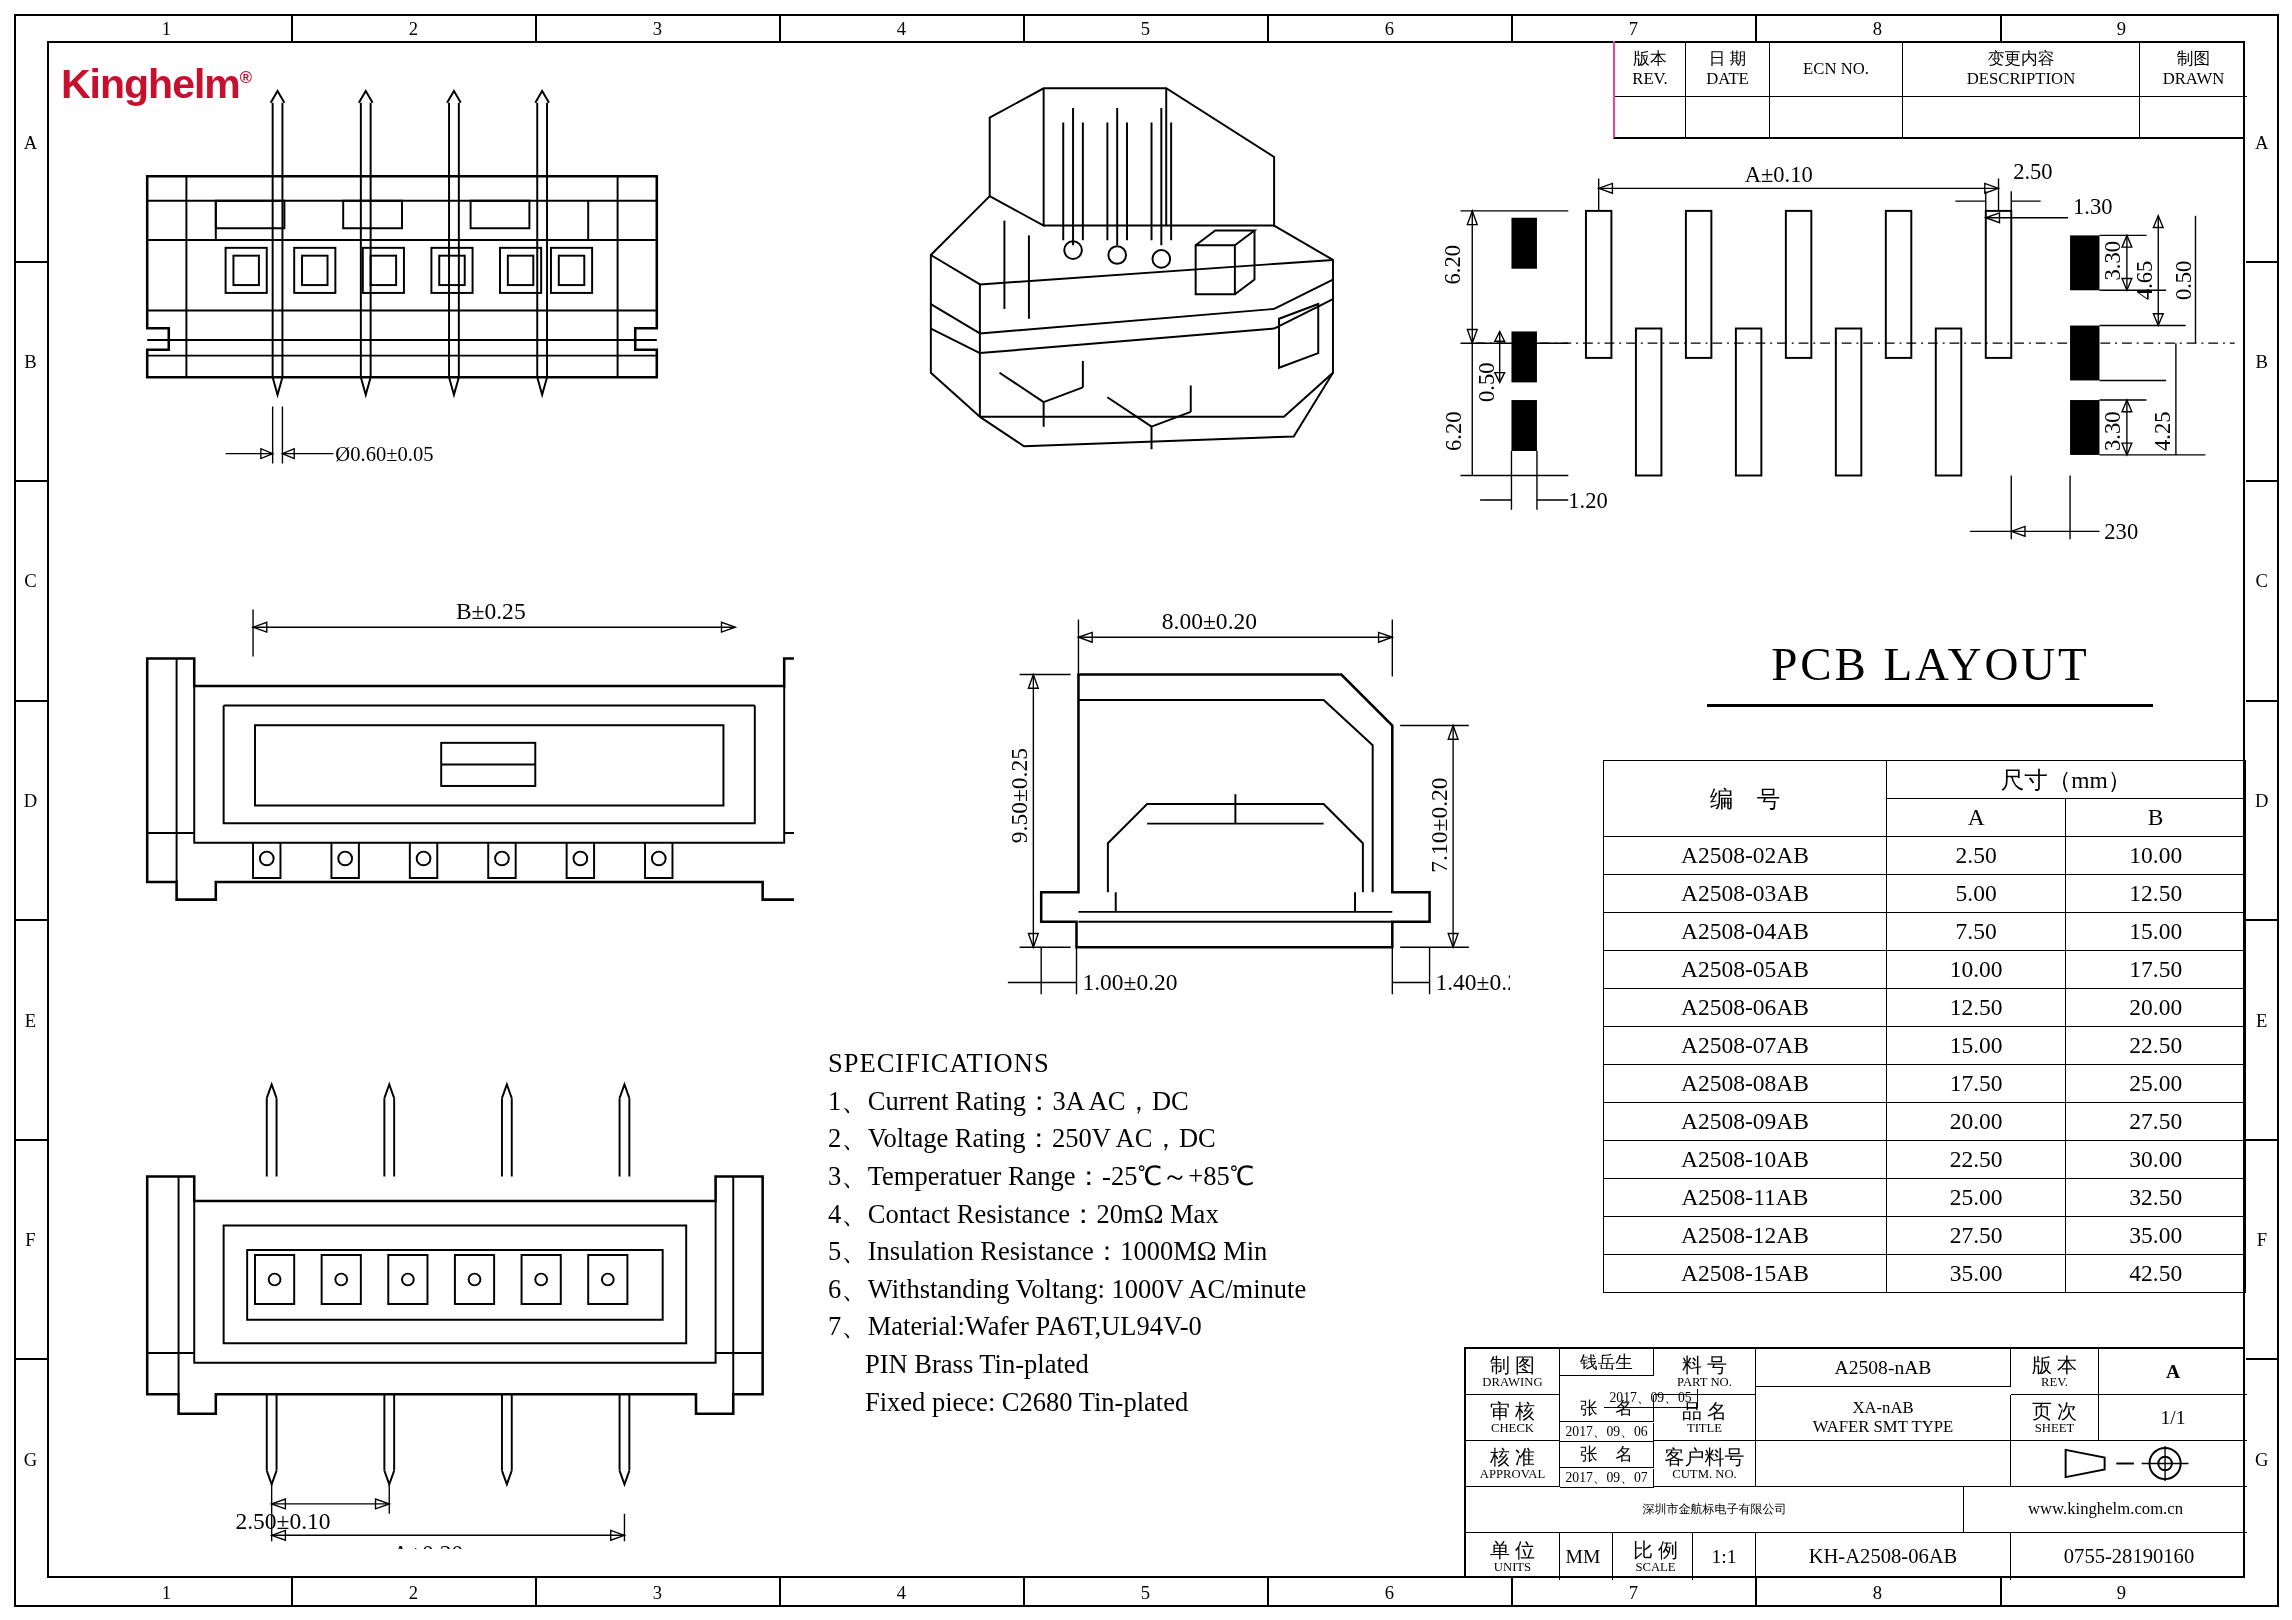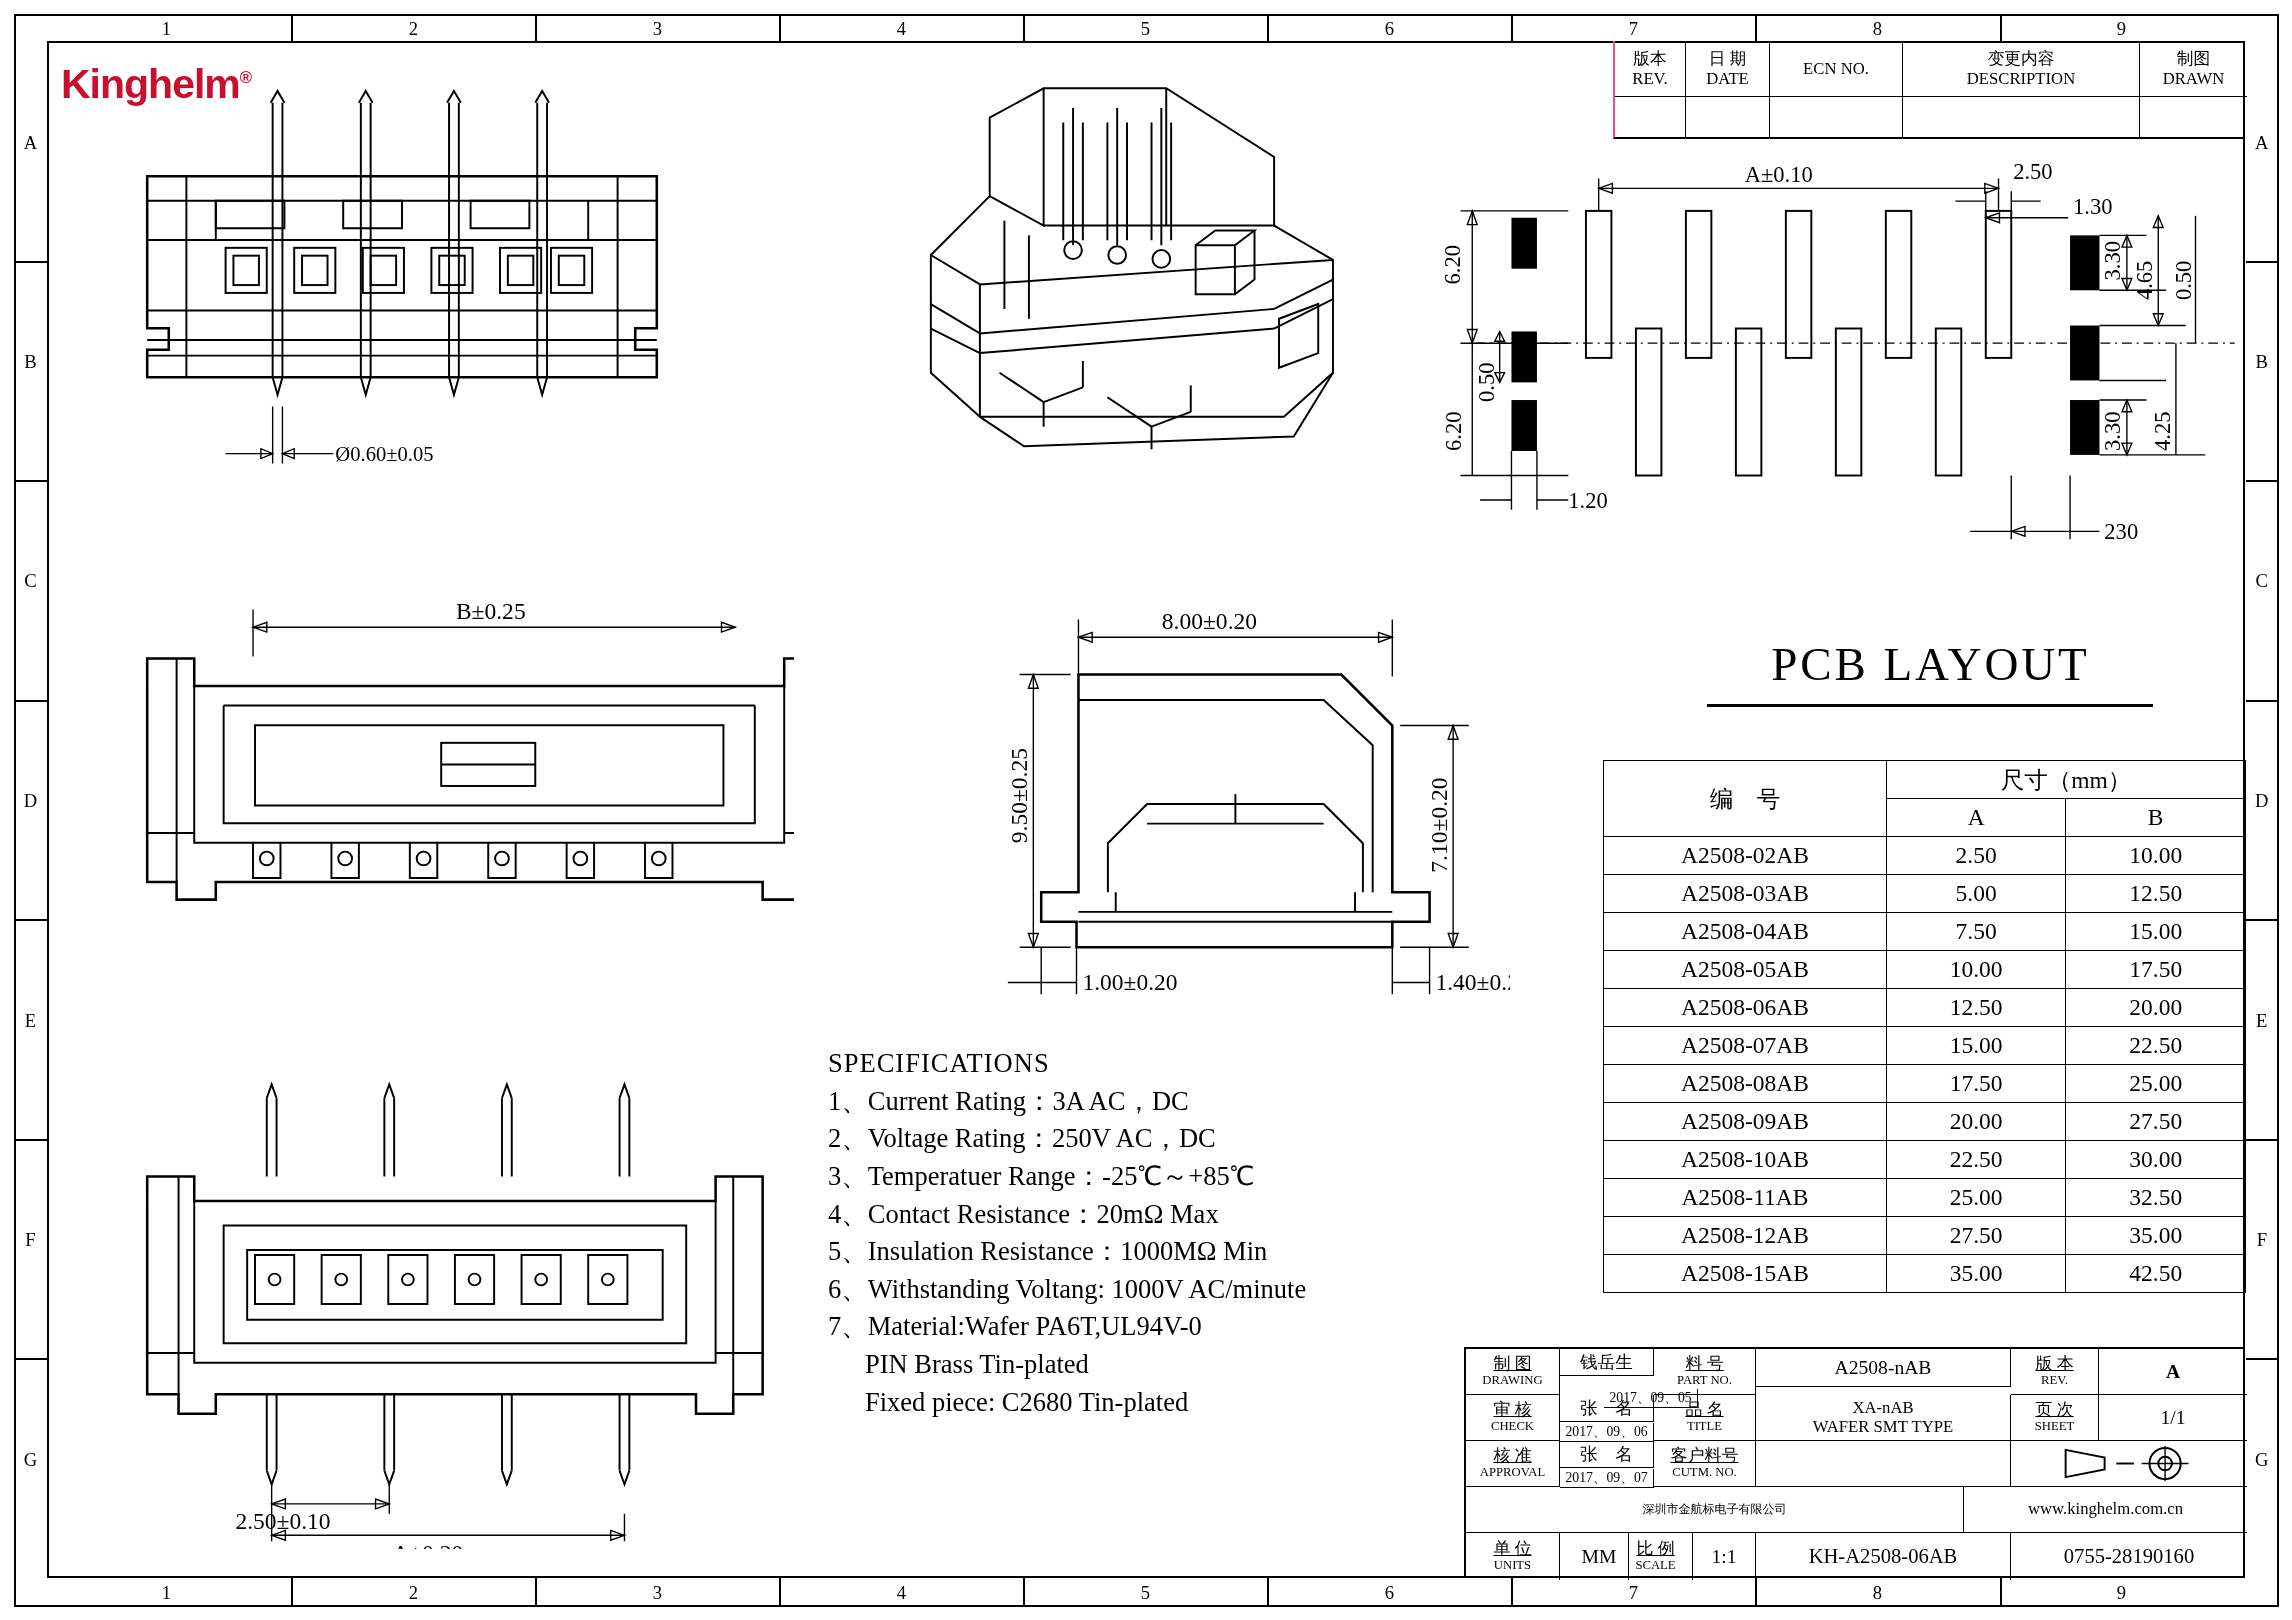--- a/index.html
+++ b/index.html
@@ -45,21 +45,21 @@
   #dim-table{position:absolute;left:1603px;top:760px;width:643px;border-collapse:collapse;font-size:23.5px;}
   #dim-table td,#dim-table th{border:1.6px solid #000;text-align:center;height:35px;font-weight:normal;font-family:"Liberation Serif",serif;}
   #dim-table .no-col{width:284px;}
   #dim-table .ab{width:179px;}
 
   
   .tb{position:absolute;left:1464px;top:1347px;width:781px;height:231px;box-sizing:border-box;border:2px solid #000;}
   .tb div{position:absolute;box-sizing:border-box;}
   .tb .c{border-right:1.6px solid #000;border-bottom:1.6px solid #000;display:flex;align-items:center;justify-content:center;text-align:center;font-size:16.7px;line-height:1.1;}
   .two{display:flex;flex-direction:column;align-items:center;justify-content:center;}
-  .two span:first-child{font-size:17px;text-decoration:underline;}
+  .two span:first-child{font-size:20px;}
   .two span:last-child{font-size:12.7px;}
 </style>
 </head>
 <body>
 
 <div class="sheet">
 
   <div class="frame-outer"></div>
   <div class="frame-inner"></div>
 
@@ -583,21 +583,21 @@
     <div class="c" style="left:0;top:138px;width:498px;height:46px;font-size:12px;">
       <span>深圳市金航标电子有限公司</span>
     </div>
     <div class="c" style="left:498px;top:138px;width:283px;height:46px;font-size:16.7px;border-right:none;">
       <span>www.kinghelm.com.cn</span>
     </div>
     <div class="c two" style="left:0;top:184px;width:94px;height:47px;border-bottom:none;">
       <span>单 位</span>
       <span>UNITS</span>
     </div>
-    <div class="c" style="left:104px;top:184px;width:59px;height:47px;border-bottom:none;font-size:19.6px;">
+    <div class="c" style="left:88px;top:184px;width:59px;height:47px;border-bottom:none;font-size:19.6px;">
       <span>MM</span>
     </div>
     <div class="c two" style="left:153px;top:184px;width:74px;height:47px;border-bottom:none;">
       <span>比 例</span>
       <span>SCALE</span>
     </div>
     <div class="c" style="left:227px;top:184px;width:63px;height:47px;border-bottom:none;font-size:19.6px;">
       <span>1:1</span>
     </div>
     <div class="c" style="left:290px;top:184px;width:255px;height:47px;border-bottom:none;font-size:20.6px;">

